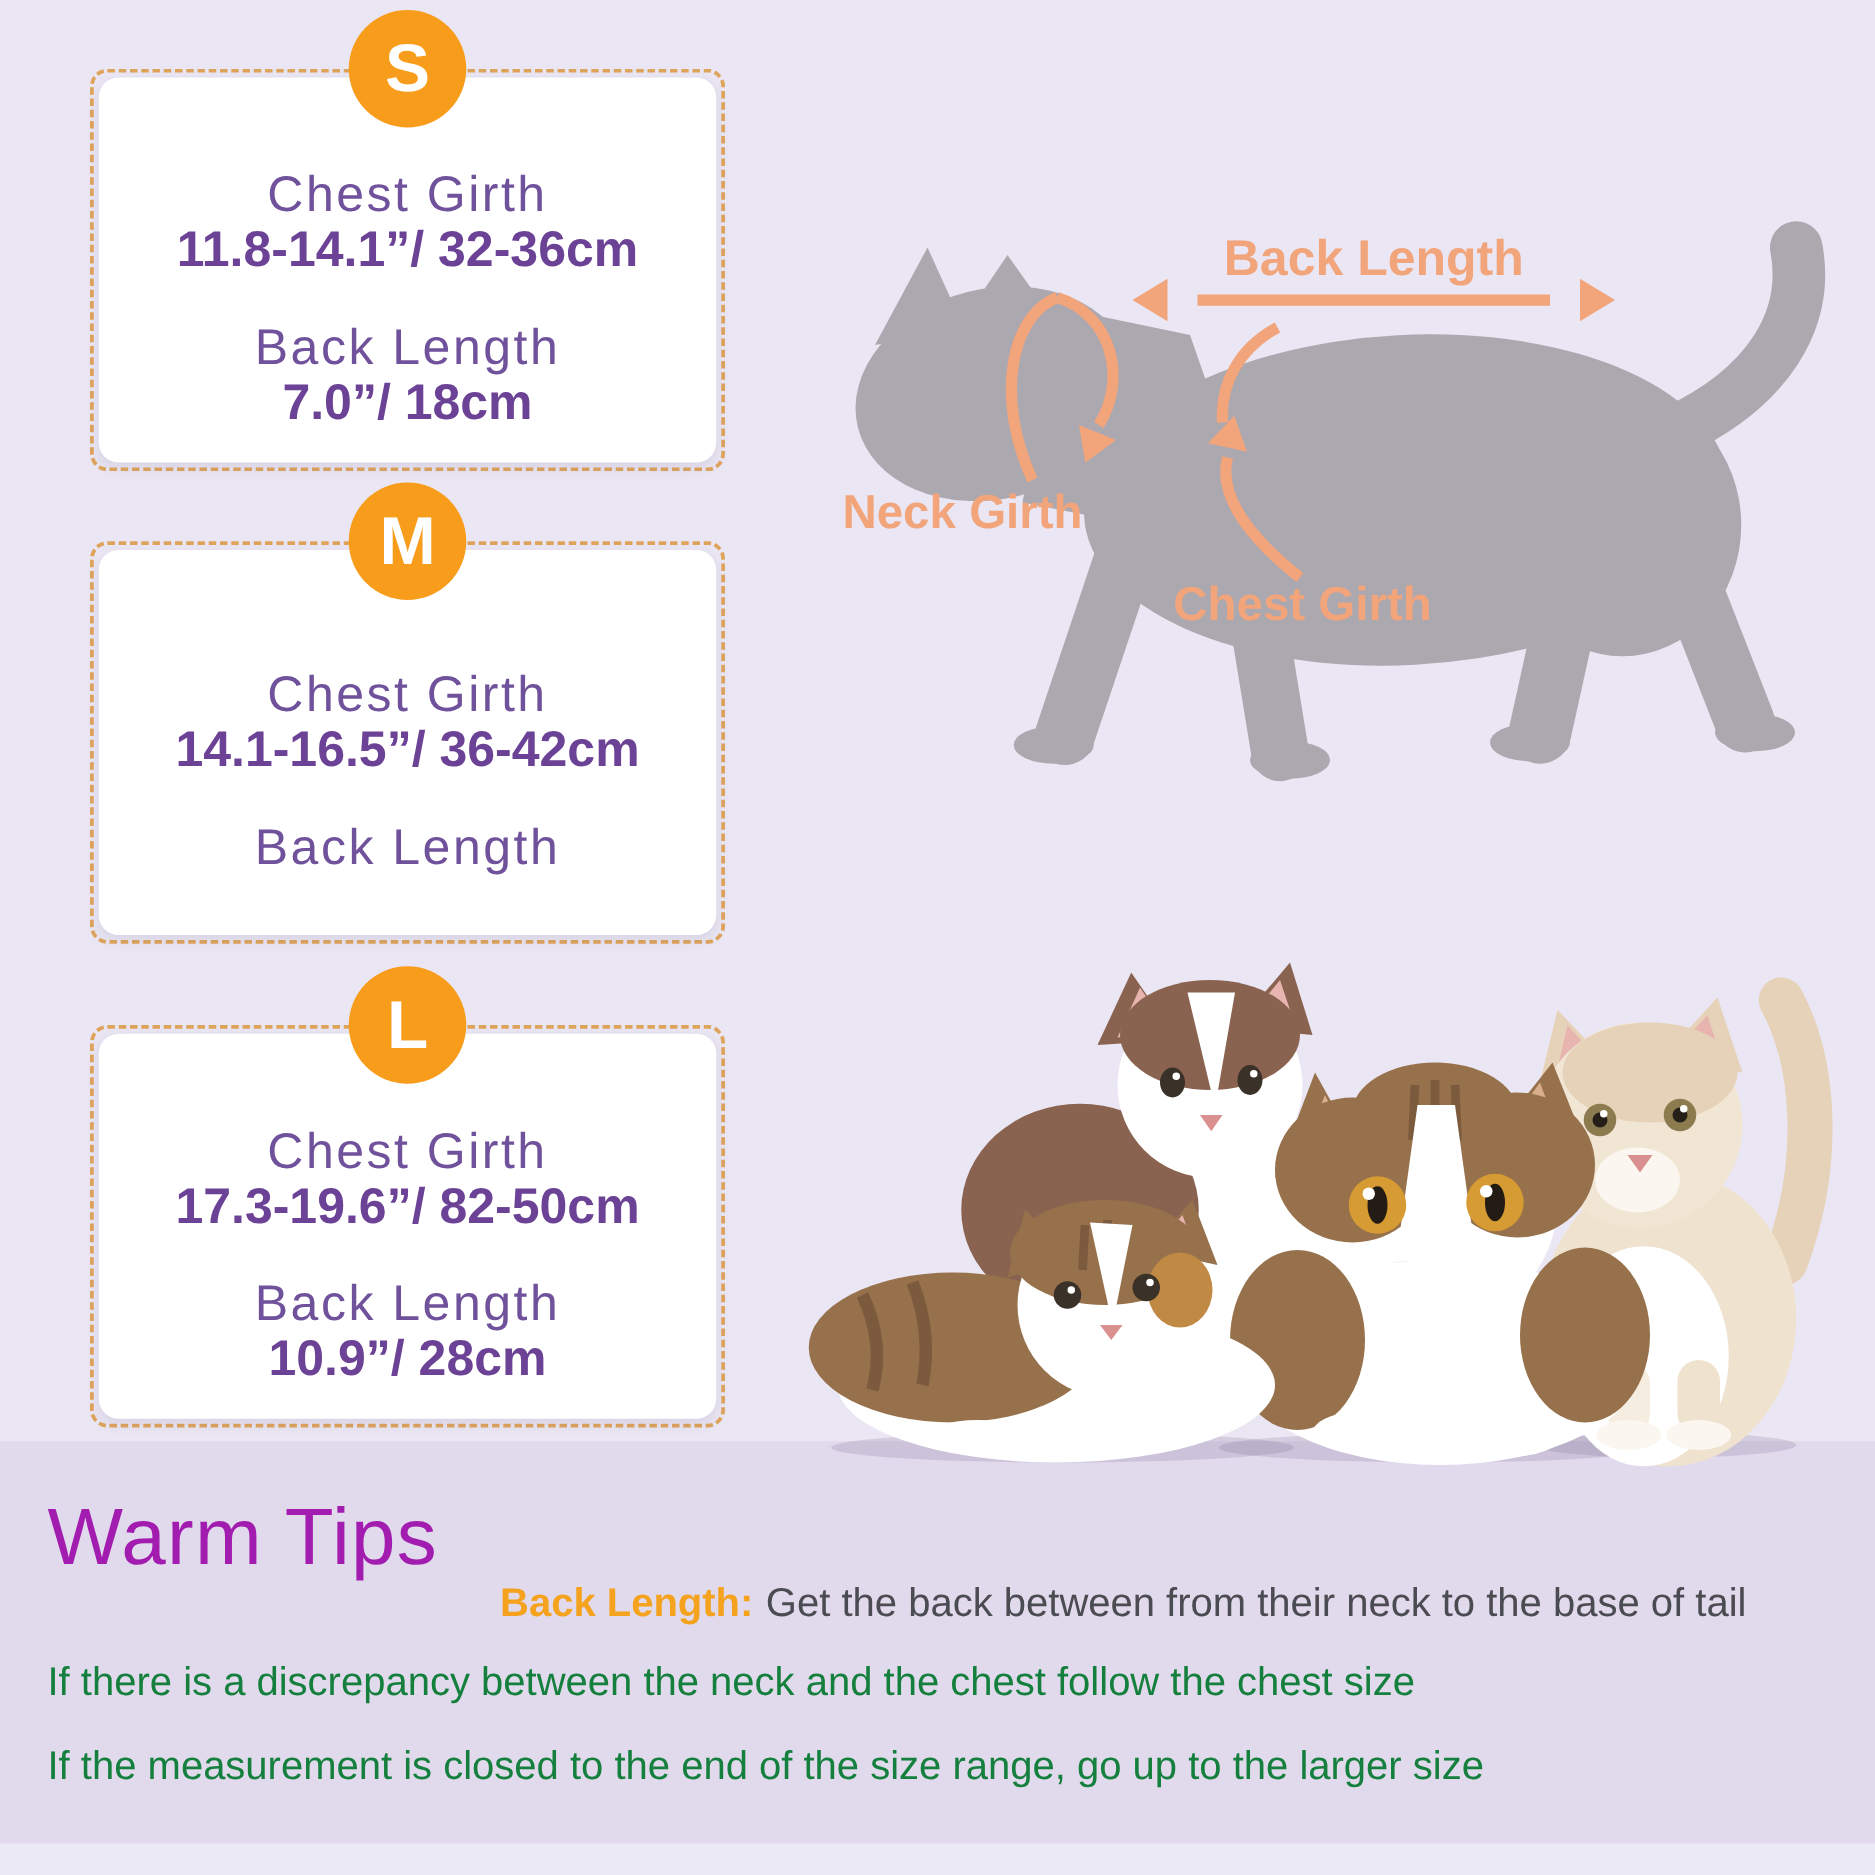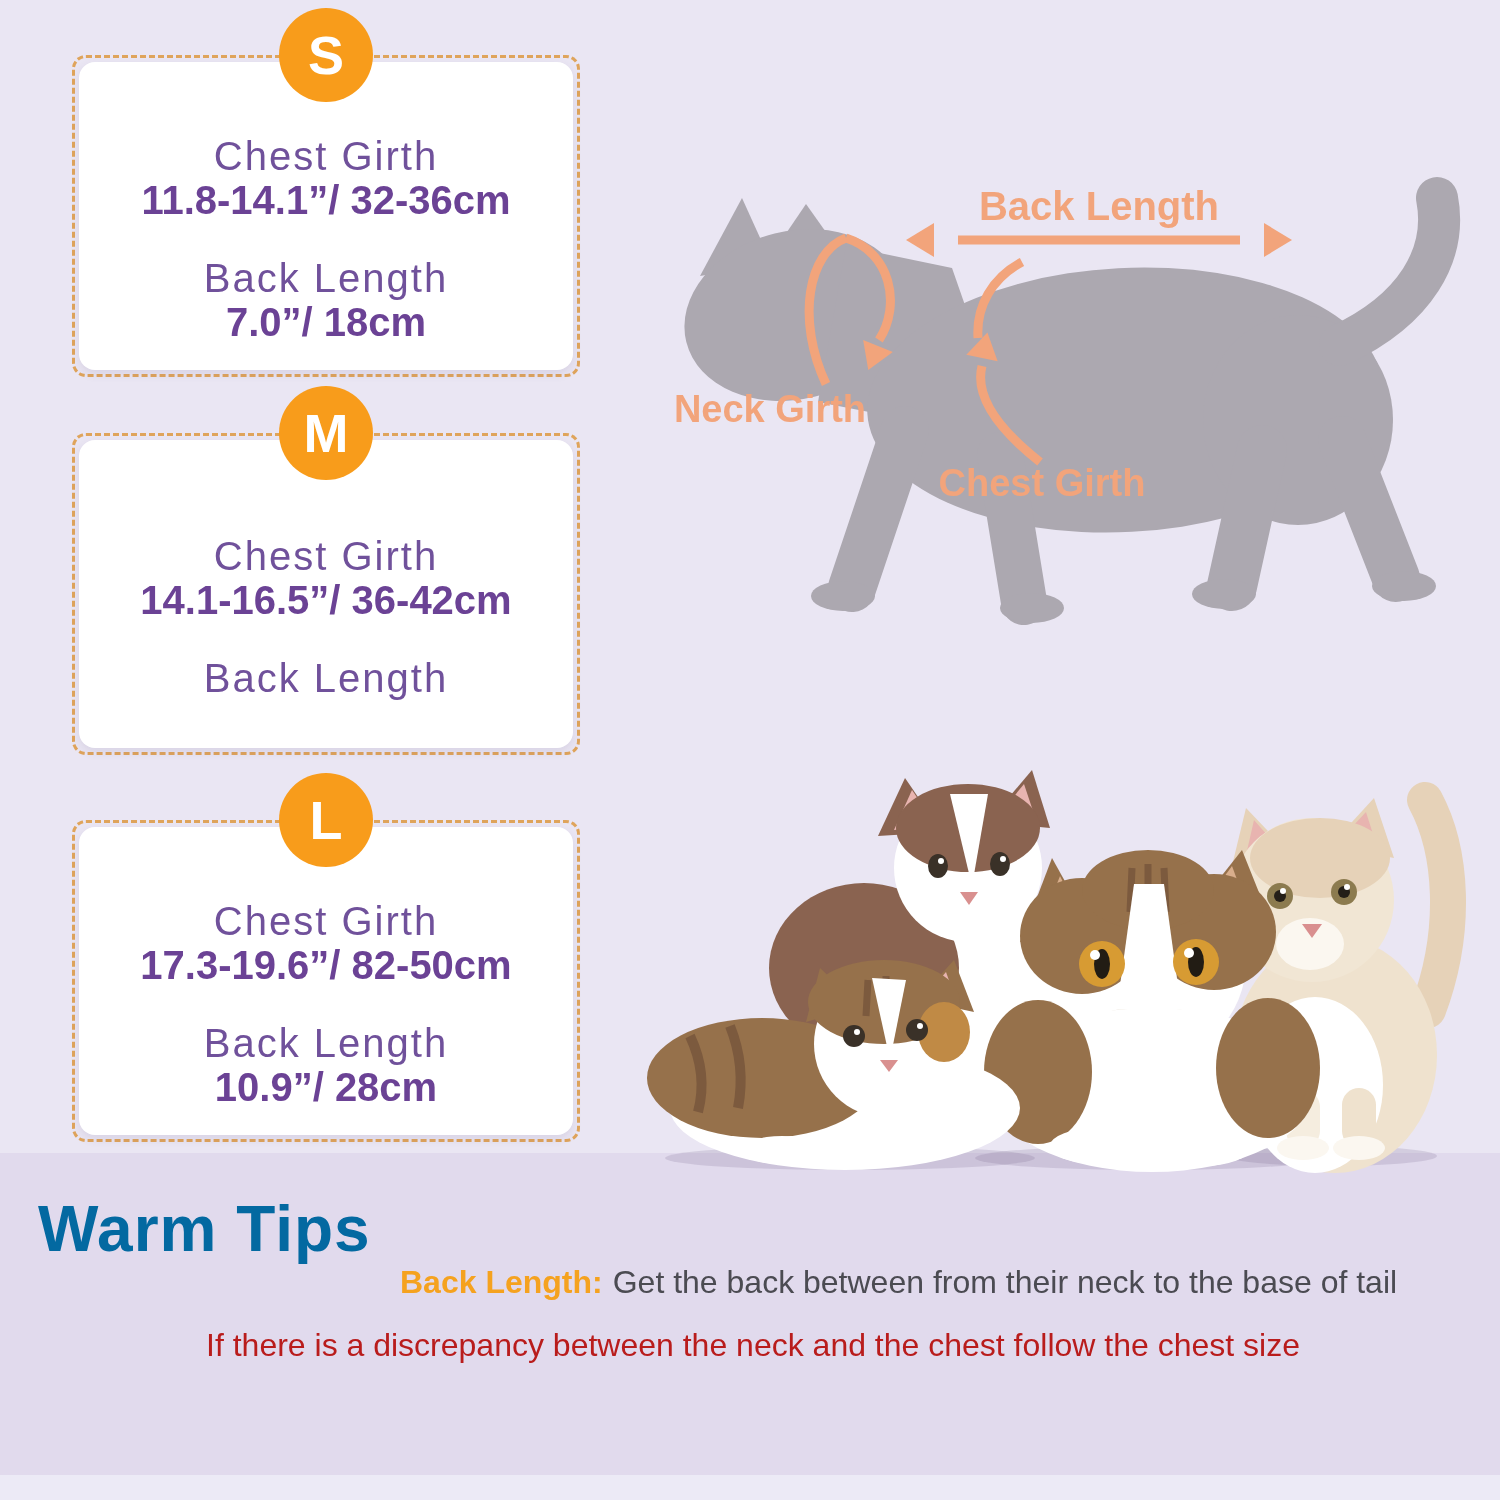--- a/index.html
+++ b/index.html
@@ -18,25 +18,25 @@
          display:flex;align-items:center;justify-content:center;
          font-size:54px;font-weight:bold;z-index:2;}
   .card-content{position:absolute;inset:7px;display:flex;flex-direction:column;
                 align-items:center;justify-content:center;padding-top:46px;text-align:center;}
   .m-label{font-size:40px;color:#70519B;letter-spacing:2px;line-height:1.1;}
   .m-value{font-size:40px;font-weight:bold;color:#6B4295;margin-top:0;line-height:1.1;}
   .m-label.second{margin-top:34px;}
   
   .tips-section{position:absolute;left:0;top:1153px;width:1500px;height:322px;background:#E1DAED;}
   .bottom-strip{position:absolute;left:0;top:1475px;width:1500px;height:25px;background:#ECEAF6;}
-  .tips-title{position:absolute;left:38px;top:1192px;font-size:64px;font-weight:bold;
-              color:#0369a1;letter-spacing:1px;}
+  .tips-title{position:absolute;left:38px;top:1192px;font-size:64px;font-weight:normal;
+              color:#a21caf;letter-spacing:1px;}
   .tip-line{position:absolute;left:400px;width:1090px;font-size:32px;color:#4B4B52;line-height:40px;}
   .tip-line .lbl{color:#F5A21F;font-weight:bold;margin-right:10px;}
-  .note-line{position:absolute;left:38px;width:1430px;font-size:32px;color:#b91c1c;line-height:40px;text-align:center;}
+  .note-line{position:absolute;left:38px;width:1430px;font-size:32px;color:#15803d;line-height:40px;}
   
   .art{position:absolute;left:0;top:0;width:1500px;height:1500px;pointer-events:none;}
   .ann-text{fill:#F2A47B;font-weight:bold;font-family:"Liberation Sans",sans-serif;}
 </style>
 </head>
 <body>
 
 <div class="canvas">
 
   <div class="tips-section"></div>
@@ -215,14 +215,15 @@
       </g>
     </g>
   </svg>
 
   <div class="tips-title">Warm Tips</div>
 
   <div class="tip-line" style="top:1262px">
     <span class="lbl">Back Length:</span><span>Get the back between from their neck to the base of tail</span>
   </div>
   <div class="note-line" style="top:1325px">If there is a discrepancy between the neck and the chest follow the chest size</div>
+  <div class="note-line" style="top:1392px">If the measurement is closed to the end of the size range, go up to the larger size</div>
 
 </div>
 
 </body></html>

